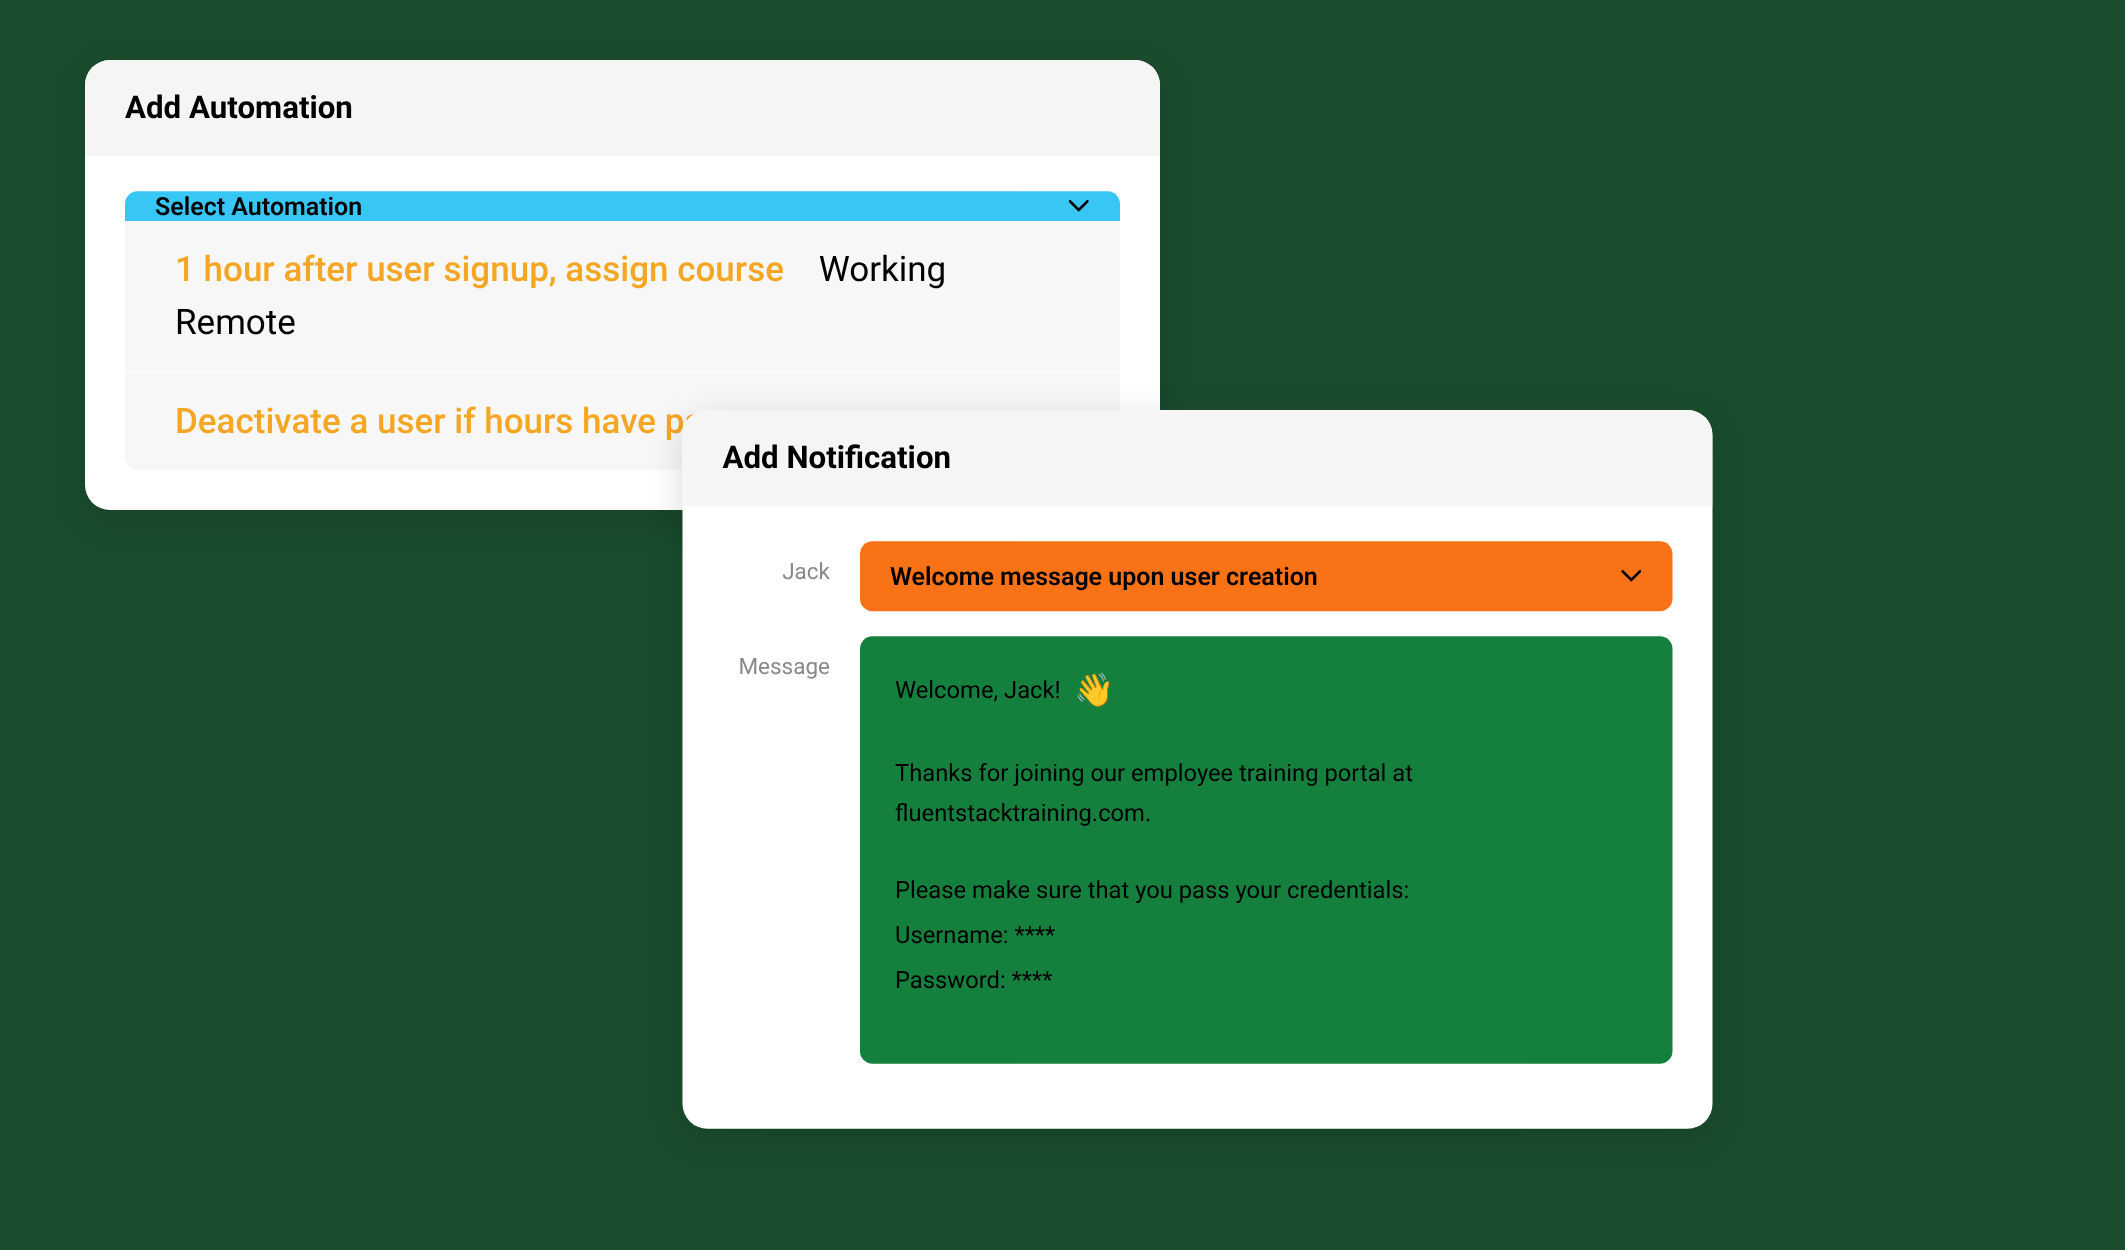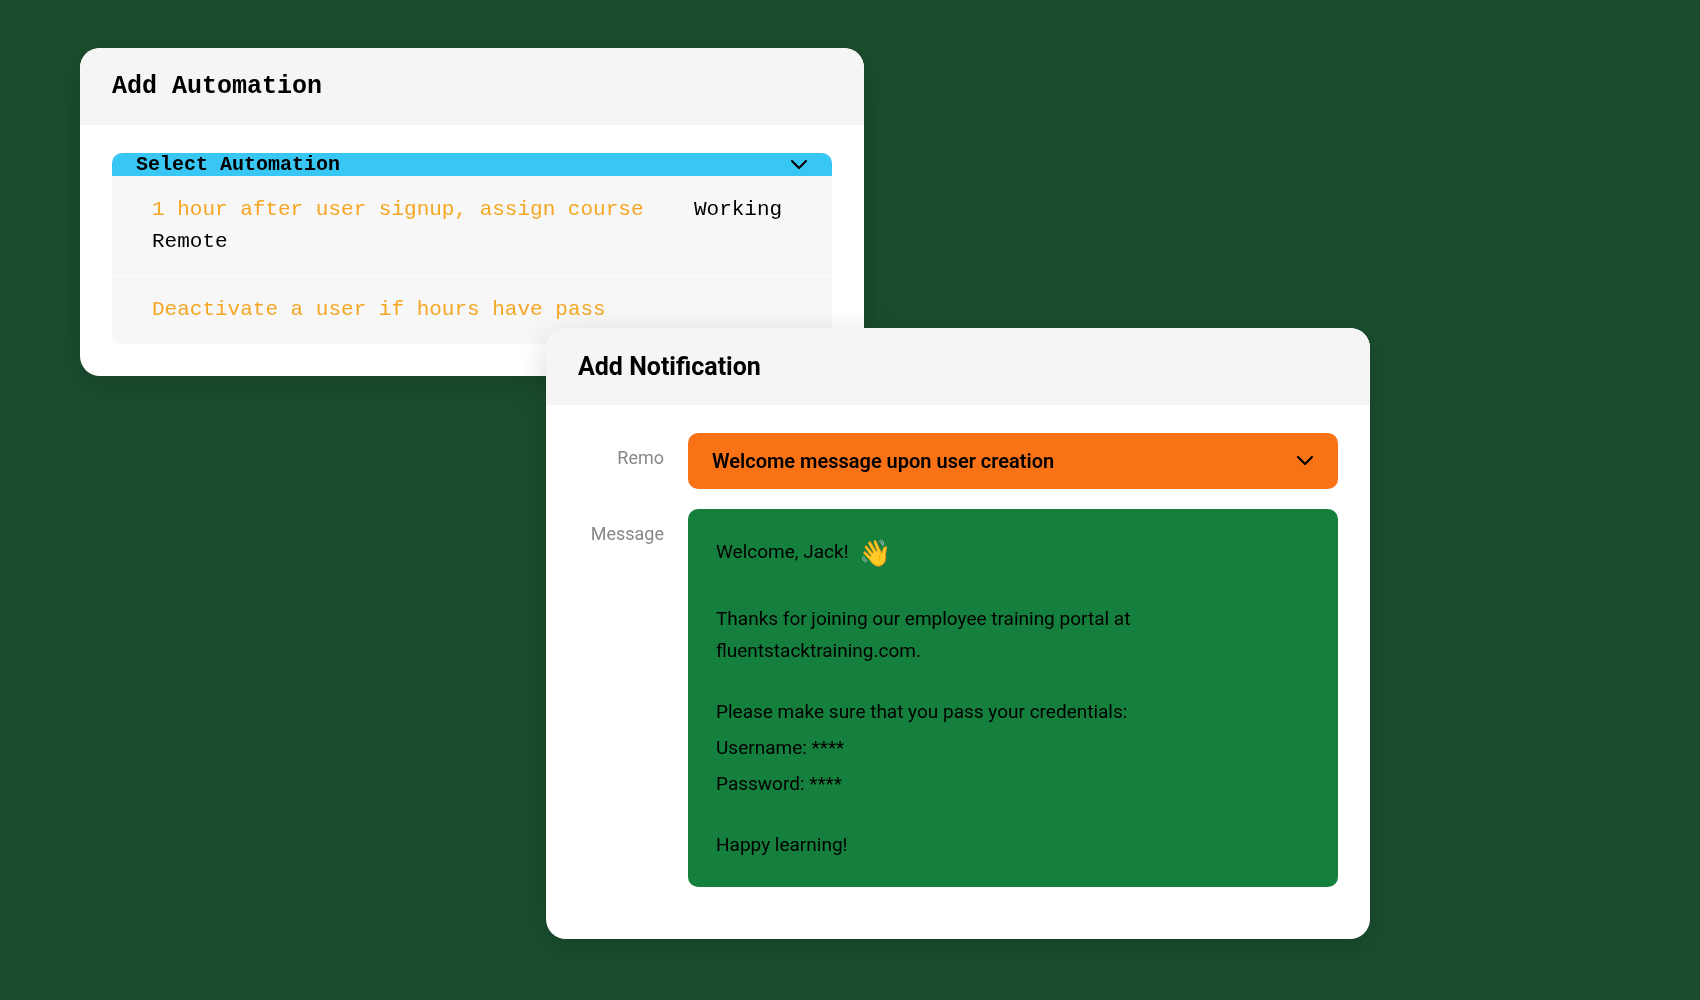--- a/index.html
+++ b/index.html
@@ -36,23 +36,22 @@
       color: #000;
     }
     
     .card-body {
       padding: 28px 32px 32px 32px;
     }
     
     
     .automation-card {
       top: 48px;
-      left: 80px;
-      width: 784px;
-      font-family: Liberation Mono, monospace;
+      left: 68px;
+      width: 860px;
     }
     
     .dropdown-header {
       background: #38c7f5;
       border-radius: 10px 10px 0 0;
       padding: 0 24px;
       display: flex;
       justify-content: space-between;
       align-items: center;
     }
@@ -73,21 +72,21 @@
     
     .chevron svg {
       width: 16px;
       height: 10px;
     }
     
     .option-row {
       background: #f7f7f7;
       padding: 18px 40px;
       border-bottom: 1px solid #ffffff;
-      font-size: 21px;
+      font-size: 28px;
       line-height: 1.5;
     }
     
     .option-row:last-child {
       border-bottom: none;
       border-radius: 0 0 10px 10px;
     }
     
     .keyword {
       color: #f5a623;
@@ -197,21 +196,21 @@
   </div>
 </div>
 
 <div class="card notification-card">
   <div class="card-header">
     <div class="card-title">Add Notification</div>
   </div>
   <div class="card-body">
 
     <div class="form-row">
-      <div class="form-label">Remo</div>
+      <div class="form-label">Jack</div>
       <div class="type-select">
         <span class="type-select-text">Welcome message upon user creation</span>
         <span class="chevron">
           <svg viewBox="0 0 16 10" fill="none">
               <path d="M1 1L8 8L15 1" stroke="#000" stroke-width="2" stroke-linecap="round"></path>
             </svg>
         </span>
       </div>
     </div>
 
@@ -222,18 +221,17 @@
           <span>Welcome, Jack!</span>
           <span class="wave-emoji">👋</span>
         </div>
         <div class="msg-gap"></div>
         <div class="msg-line">Thanks for joining our employee training portal at fluentstacktraining.com.</div>
         <div class="msg-gap"></div>
         <div class="msg-line">Please make sure that you pass your credentials:</div>
         <div class="msg-line">Username: ****</div>
         <div class="msg-line">Password: ****</div>
         <div class="msg-gap"></div>
-        <div class="msg-line">Happy learning!</div>
       </div>
     </div>
 
   </div>
 </div>
 
 </body></html>

